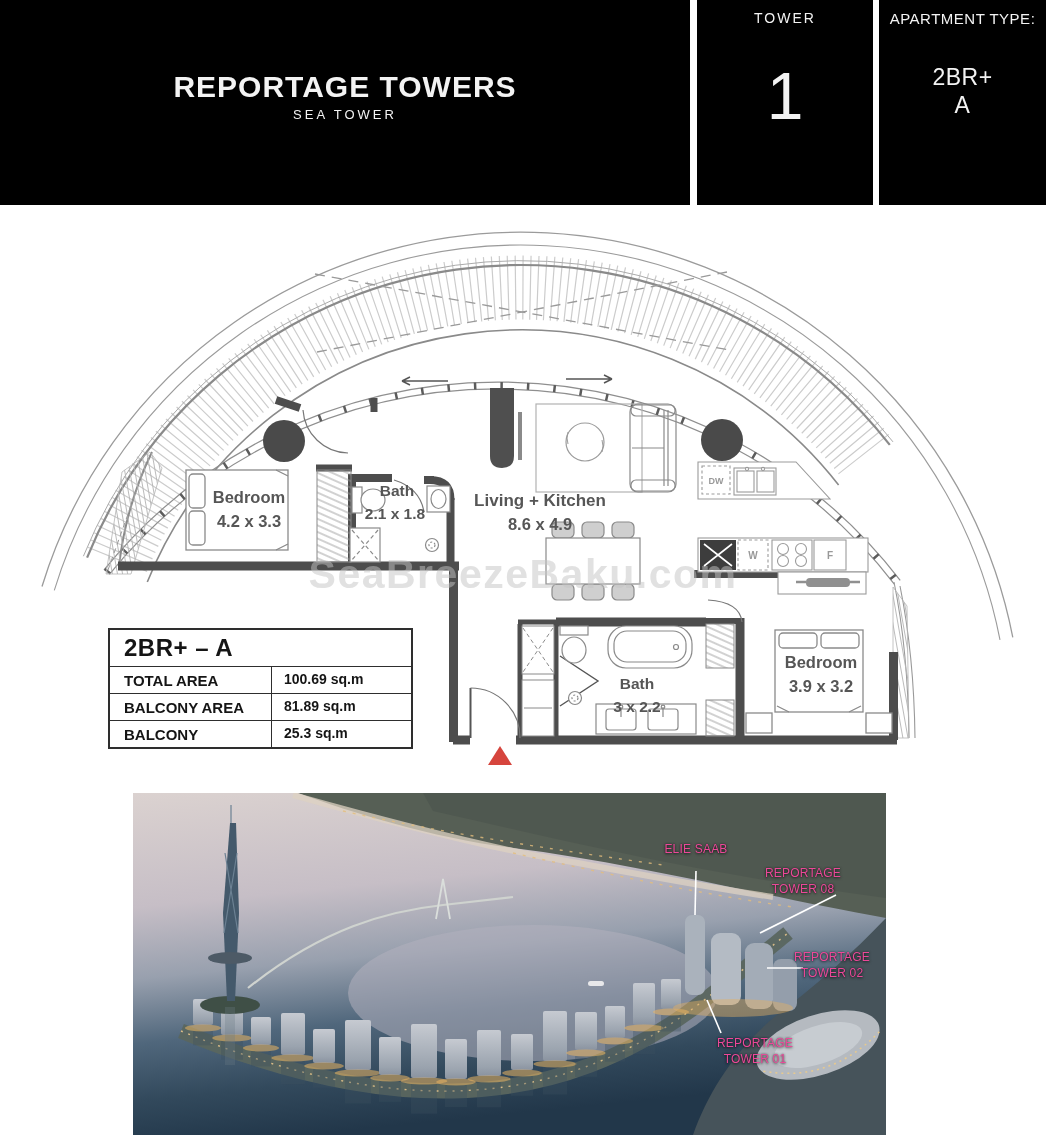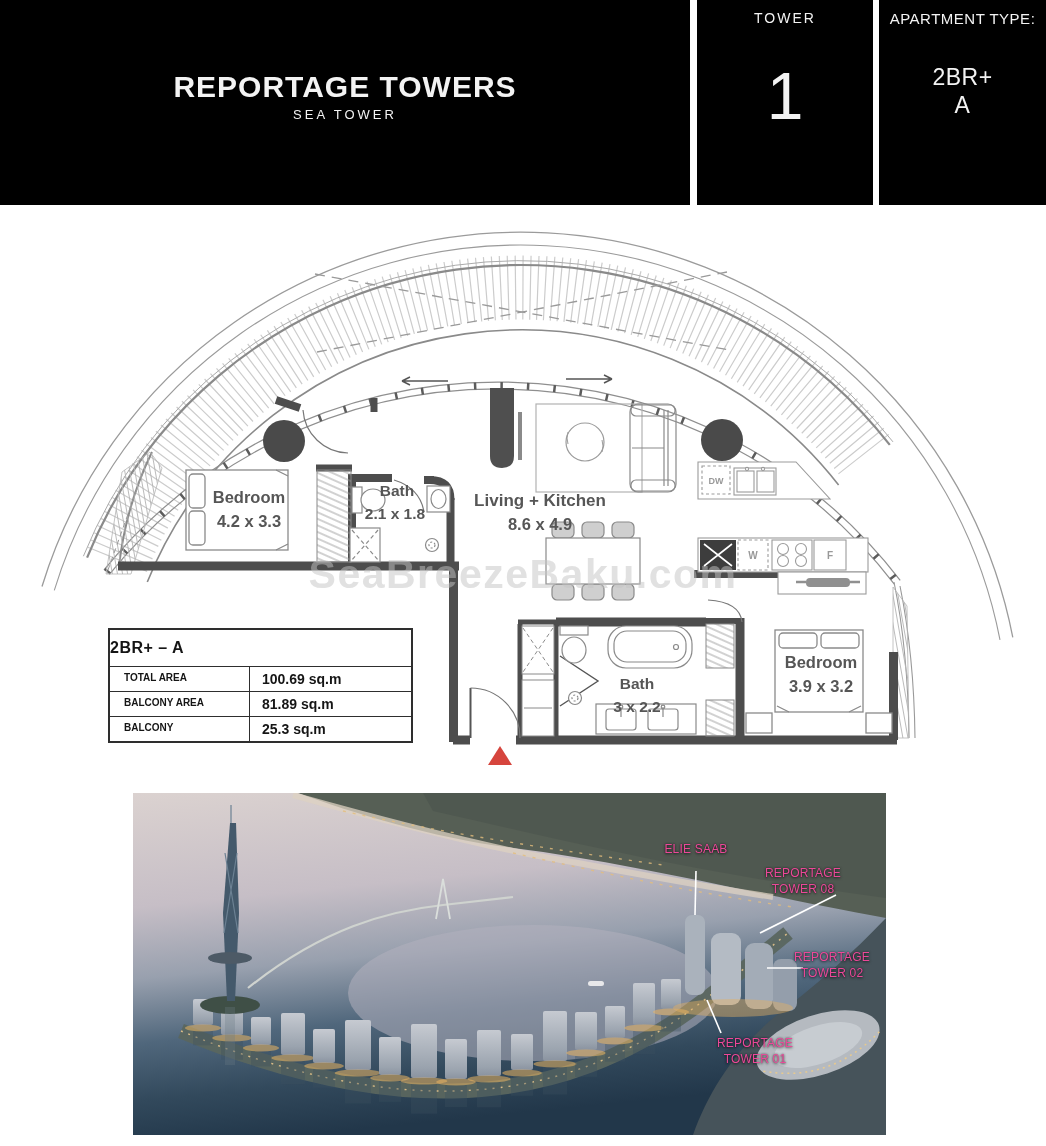--- a/index.html
+++ b/index.html
@@ -21,24 +21,24 @@
   .h-big1{position:absolute;top:58px;left:0;width:100%;text-align:center;
           font-size:66px;font-weight:400;}
   .h-big2{position:absolute;top:64px;left:0;width:100%;text-align:center;
           font-size:23px;font-weight:400;line-height:1.2;letter-spacing:.5px;}
   
   .plan{position:absolute;left:0;top:210px;width:1046px;height:580px;}
   
   .atable{position:absolute;left:108px;top:628px;width:305px;border:2px solid #2e2e2e;
           background:#fff;color:#151515;box-sizing:border-box;}
   .atable .trow{display:flex;border-top:1.6px solid #2e2e2e;}
-  .atable .ttitle{height:36px;display:flex;align-items:center;
-          font-size:16px;font-weight:bold;letter-spacing:.5px;}
-  .atable .tlabel{width:140px;box-sizing:border-box;padding:5px 0 4px 14px;
-          font-size:10px;font-weight:bold;border-right:1.6px solid #2e2e2e;}
+  .atable .ttitle{height:36px;display:flex;align-items:center;padding-left:14px;
+          font-size:24px;font-weight:bold;letter-spacing:.5px;}
+  .atable .tlabel{width:162px;box-sizing:border-box;padding:5px 0 4px 14px;
+          font-size:15px;font-weight:bold;border-right:1.6px solid #2e2e2e;}
   .atable .tvalue{flex:1;padding:4px 0 4px 12px;font-size:14px;font-weight:bold;}
   
   .photo{position:absolute;left:133px;top:793px;width:753px;height:342px;overflow:hidden;}
   .photo svg{position:absolute;left:0;top:0;}
   .plabel{position:absolute;color:#ec4899;font-weight:normal;font-size:12px;line-height:1.35;
           text-align:center;text-shadow:0 1px 3px rgba(0,0,0,.65),0 0 2px rgba(0,0,0,.5);
           letter-spacing:.2px;white-space:nowrap;}
 </style>
 </head>
 <body>

